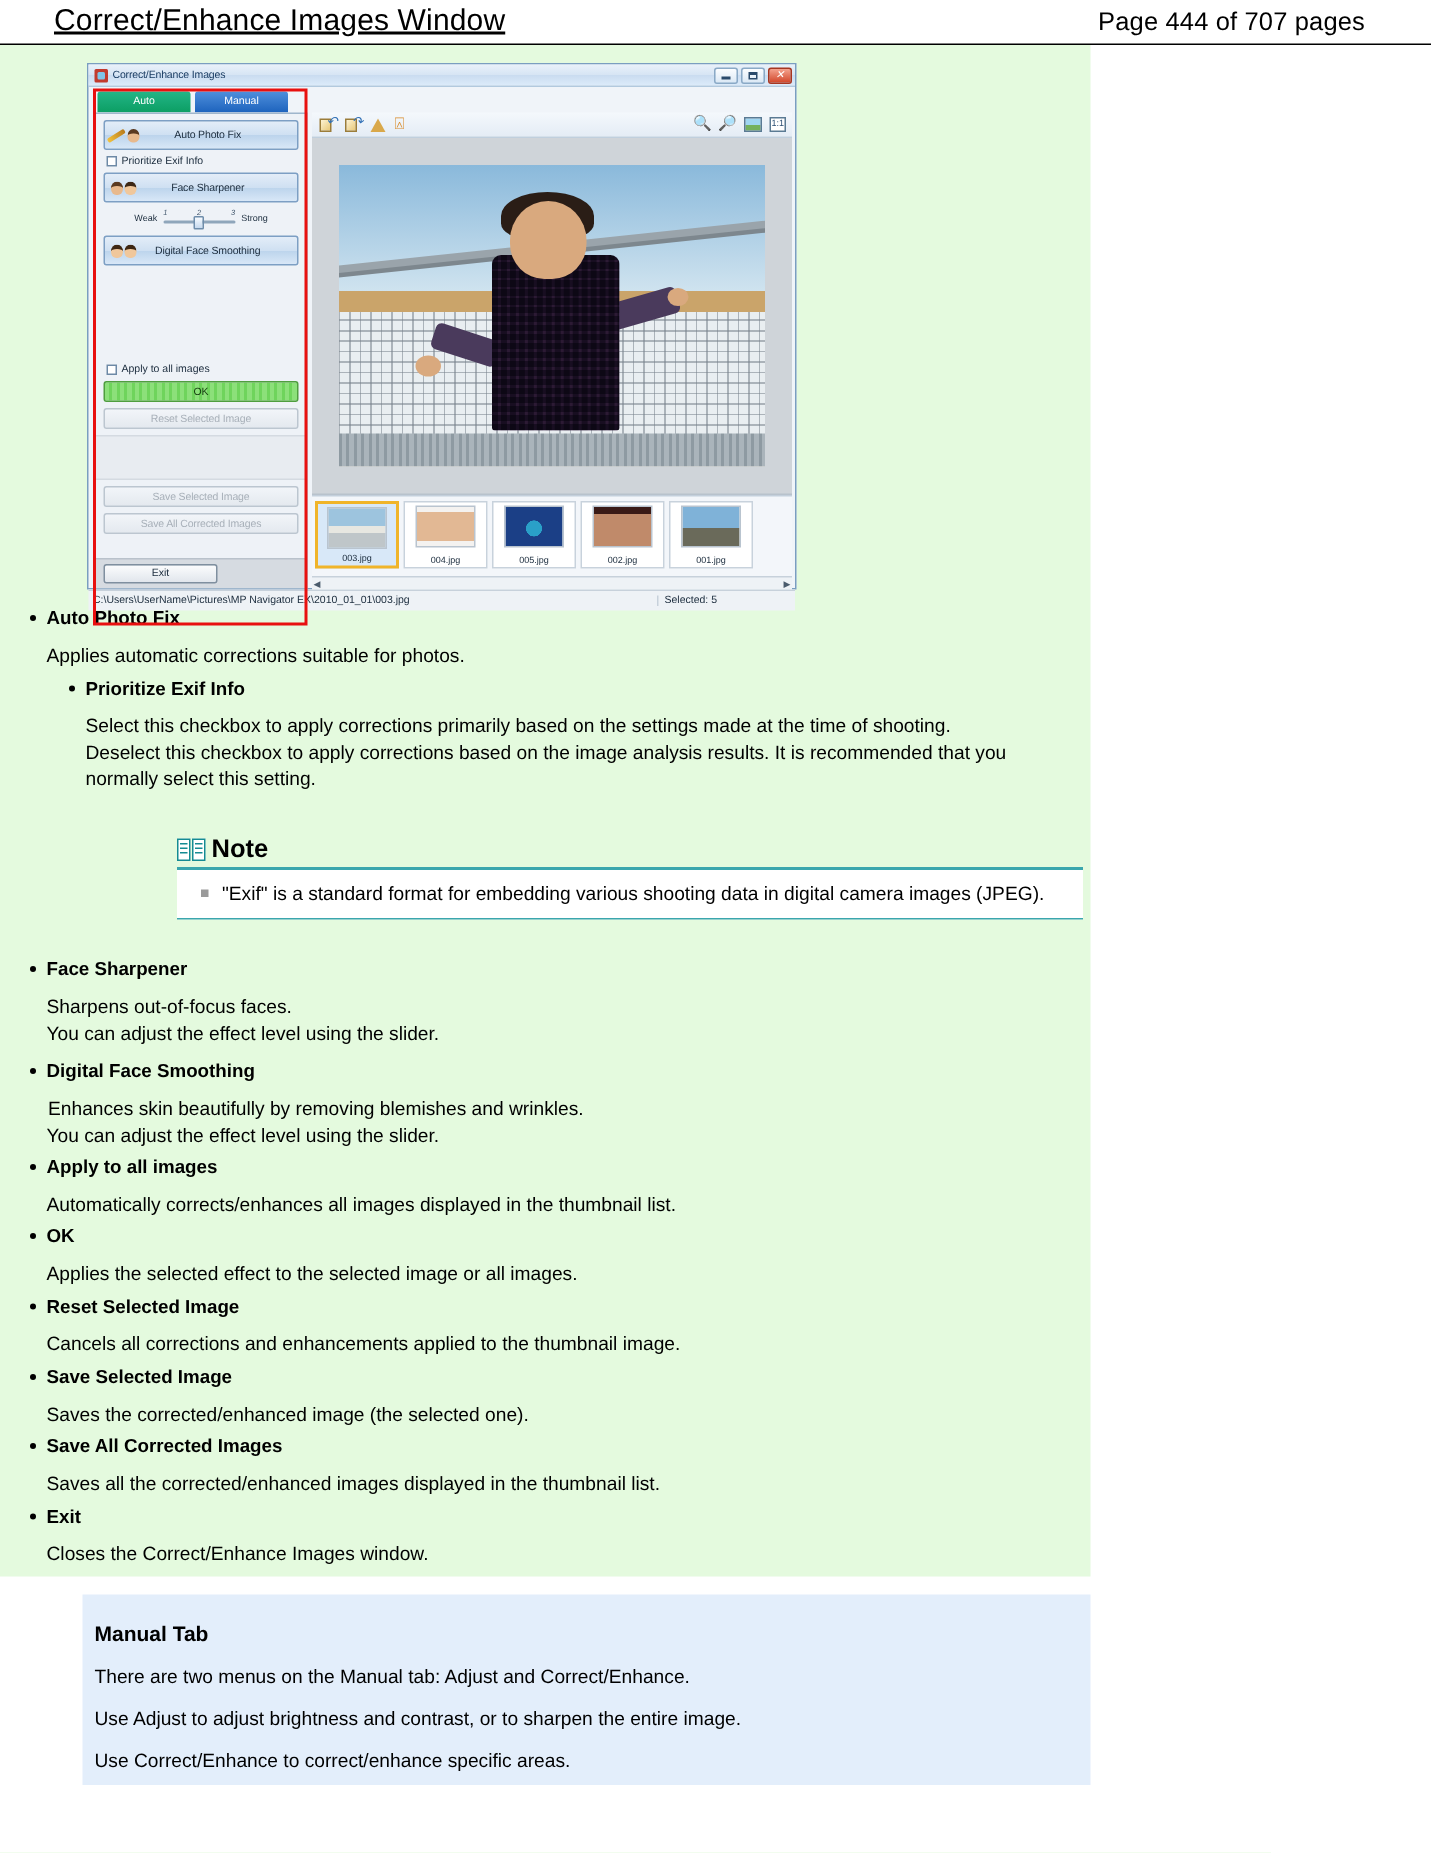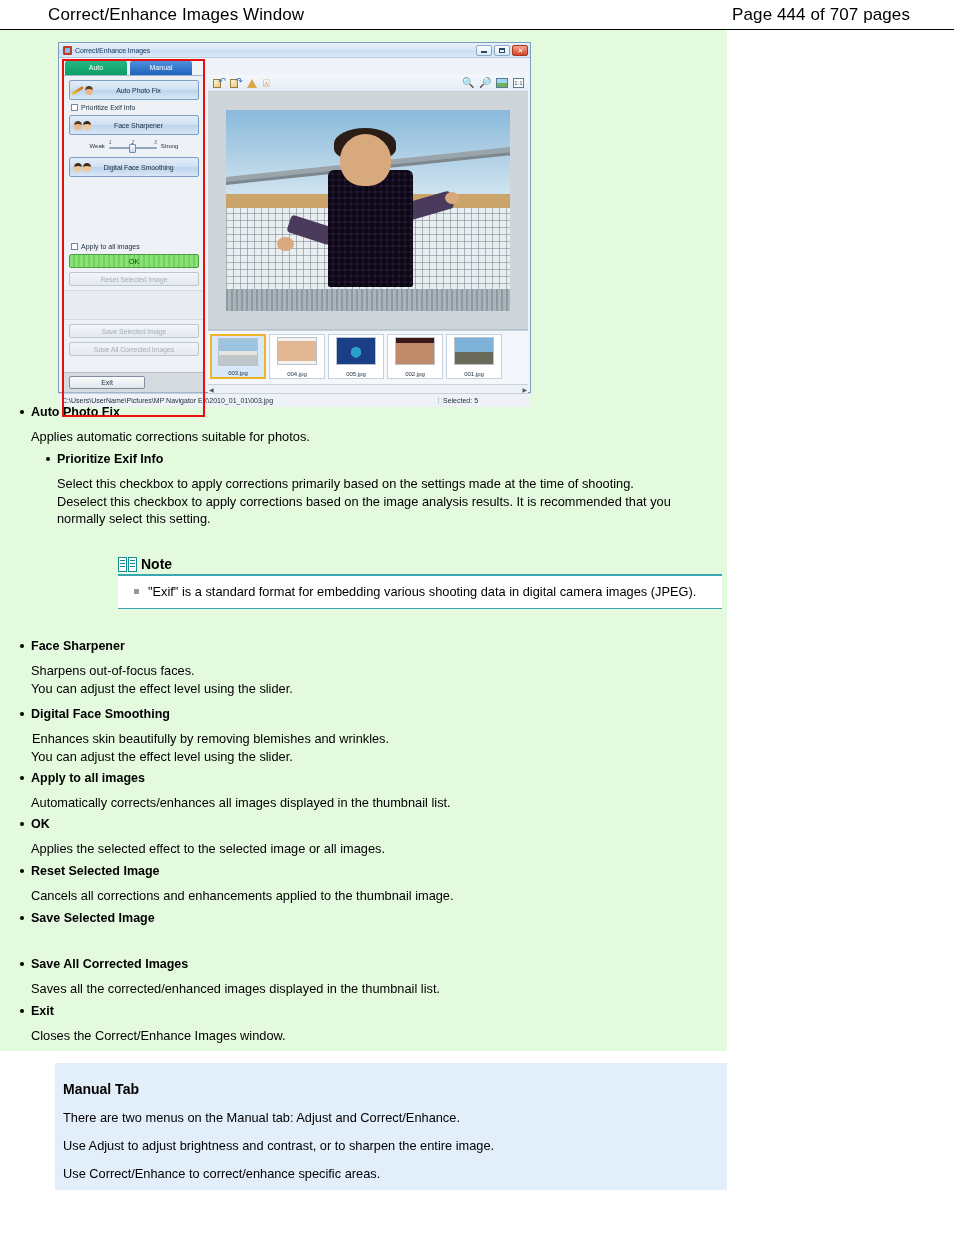--- a/index.html
+++ b/index.html
@@ -12,21 +12,21 @@
     position:relative;
     overflow:hidden;
   }
 
   
   #page-header{
     position:absolute; left:0; top:0; width:954px; height:30px;
     border-bottom:1px solid #000;
     display:flex; align-items:center; justify-content:space-between;
   }
-  #page-header .htitle{ font-size:17px; padding-left:48px; letter-spacing:0.1px; }
+  #page-header .htitle{ font-size:20px; padding-left:36px; letter-spacing:0.1px;text-decoration:underline; }
   #page-header .hpage { font-size:17px; padding-right:44px; letter-spacing:0.1px; }
 
   
   #green-section{
     position:absolute; left:0; top:30px; width:727px; height:1021px;
     background:#e4fade;
   }
   
   #blue-section{
     position:absolute; left:55px; top:1063px; width:672px; height:127px;
@@ -224,21 +224,21 @@
 
   
   .note-wrap{ position:absolute; left:118px; top:556px; width:604px;}
   .note-head{ display:flex; align-items:center; gap:4px; }
   .note-icon{ width:19px;height:15px;position:relative;flex:none;}
   .note-icon .bk{ position:absolute;top:0;width:9px;height:15px;background:#fff;border:1.6px solid #158b93;}
   .note-icon .bk.l{ left:0; border-right-width:0.8px;}
   .note-icon .bk.r{ right:0; border-left-width:0.8px;}
   .note-icon .ln{ position:absolute;width:5px;height:1.2px;background:#158b93;left:2px;}
   .note-icon .ln.r1{ left:auto;right:2px;}
-  .note-title{ font-size:14px; font-weight:bold; }
+  .note-title{ font-size:17px; font-weight:bold; }
   .note-rule{ height:1.6px; background:#3aa6ad; margin-top:2px;}
   .note-body{ background:#fff; padding:7px 10px 8px 10px; border-bottom:1.6px solid #3aa6ad;}
   .note-item{ position:relative; padding-left:20px; font-size:12.8px; line-height:17px;}
   .note-item::before{ content:""; position:absolute; left:6px; top:6px; width:5px;height:5px;background:#9a9a9a;}
 
   
   .mt{ position:absolute; left:0; top:0; width:672px; padding:18px 16px 10px 8px; }
   .mt h3{ margin:0 0 12px 0; font-size:14px; font-weight:bold;}
   .mt p{ margin:0 0 11px 0; font-size:12.8px; line-height:17px;}
 </style>
@@ -458,20 +458,21 @@
     <div class="para" style="margin-top:8px;">Applies the selected effect to the selected image or all images.</div>
   </div>
 
   <div class="blk" style="top:833px;left:0;width:727px;">
     <div class="bullet-l1">Reset Selected Image</div>
     <div class="para" style="margin-top:8px;">Cancels all corrections and enhancements applied to the thumbnail image.</div>
   </div>
 
   <div class="blk" style="top:880px;left:0;width:727px;">
     <div class="bullet-l1">Save Selected Image</div>
+    <div class="para" style="margin-top:8px;">Saves the corrected/enhanced image (the selected one).</div>
   </div>
 
   <div class="blk" style="top:926px;left:0;width:727px;">
     <div class="bullet-l1">Save All Corrected Images</div>
     <div class="para" style="margin-top:8px;">Saves all the corrected/enhanced images displayed in the thumbnail list.</div>
   </div>
 
   <div class="blk" style="top:973px;left:0;width:727px;">
     <div class="bullet-l1">Exit</div>
     <div class="para" style="margin-top:8px;">Closes the Correct/Enhance Images window.</div>

